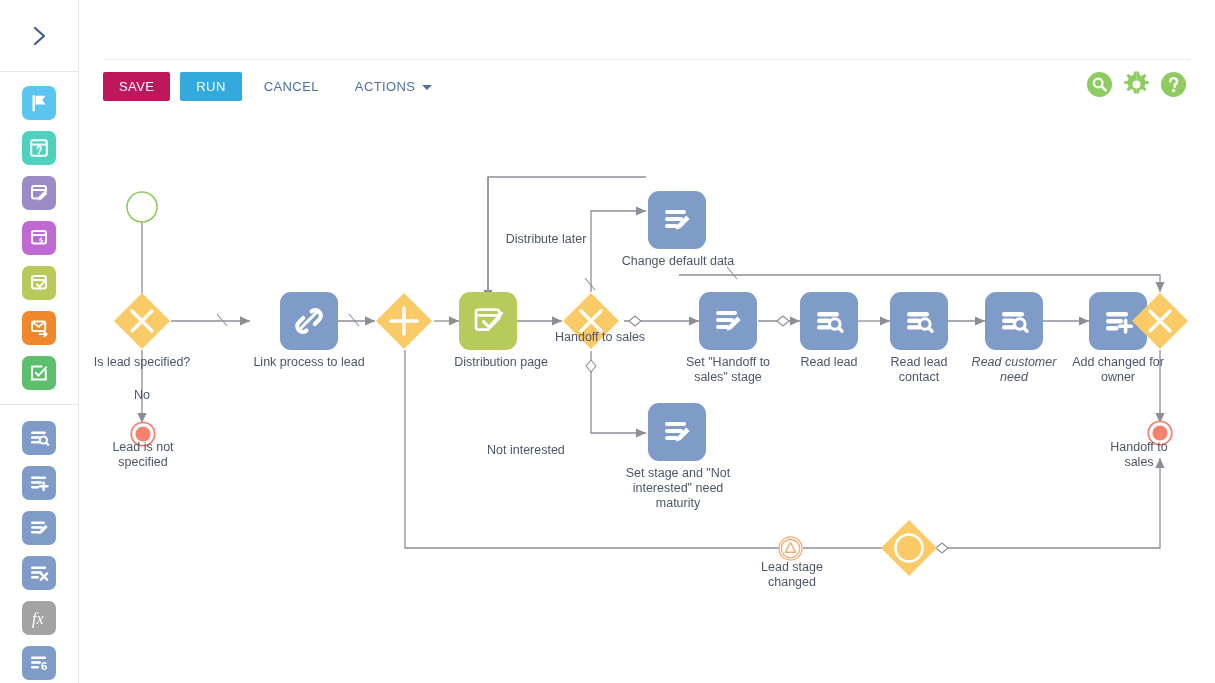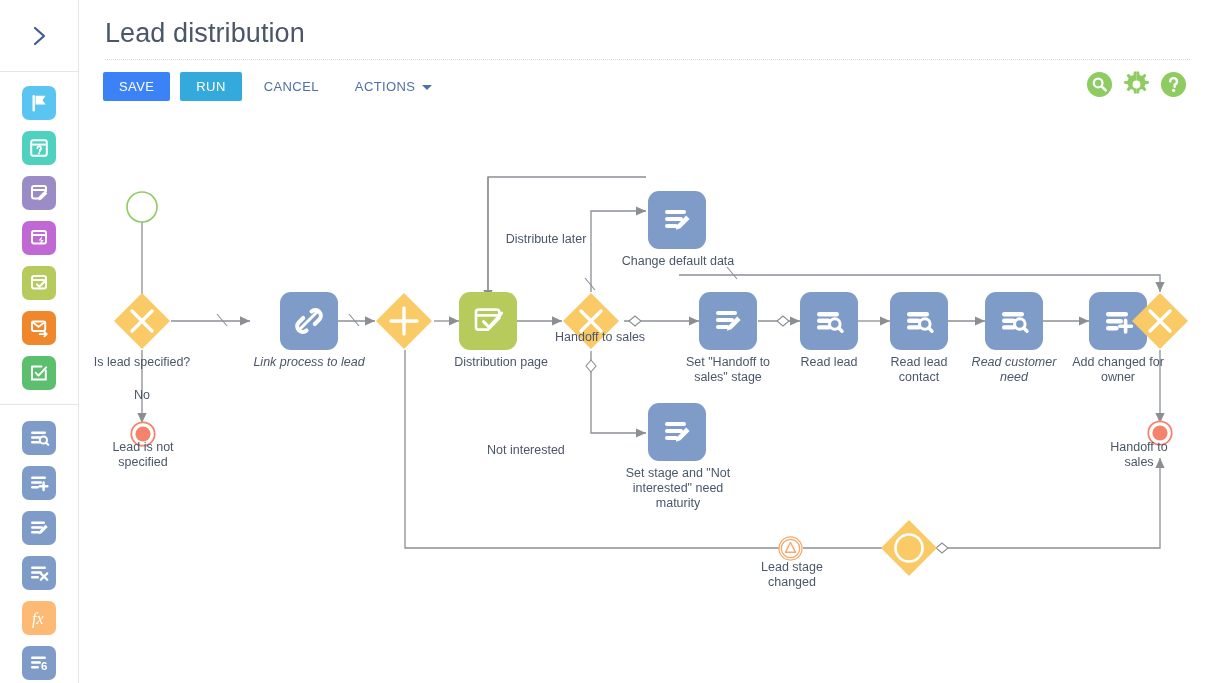--- a/index.html
+++ b/index.html
@@ -41,21 +41,21 @@
     position: absolute; left: 26px; top: 59px; width: 1085px; height: 0;
     border-bottom: 1px dotted #d7dade;
   }
   #toolbar { position: absolute; left: 24px; top: 72px; display: flex; align-items: center; }
   .btn {
     height: 29px; border: none; border-radius: 2px; color: #fff;
     font-size: 13px; font-family: "Liberation Sans", sans-serif;
     letter-spacing: .4px; cursor: pointer; padding: 0 16px;
     display:flex; align-items:center; justify-content:center;
   }
-  .btn.save { background: #3b82f6; }
+  .btn.save { background: #be185d; }
   .btn.run  { background: #34aadc; margin-left: 10px; }
   .btn.link {
     background: transparent; color: #4f6fa8; padding: 0 14px; margin-left: 8px;
   }
   .btn.link.actions { display:flex; gap:7px; }
   .caret { width:0; height:0; border-left:5px solid transparent; border-right:5px solid transparent;
            border-top:5px solid #4f6fa8; margin-top:2px; }
   #header-actions { position: absolute; right: 28px; top: 71px; display: flex; gap: 10px; }
   .hicon { width: 27px; height: 27px; cursor: pointer; }
 
@@ -169,38 +169,37 @@
         </svg>
       </div>
       <div class="side-icon" style="background:#7f9cc9">
         <svg width="22" height="22" viewBox="0 0 22 22">
           <rect x="3" y="4.5" width="15" height="2.6" rx="1.3" fill="#fff"></rect>
           <rect x="3" y="9.2" width="11" height="2.6" rx="1.3" fill="#fff"></rect>
           <rect x="3" y="13.9" width="8" height="2.6" rx="1.3" fill="#fff"></rect>
           <path d="M12.8 11.4 L19.2 17.8 M19.2 11.4 L12.8 17.8" stroke="#fff" stroke-width="2.3" stroke-linecap="round"></path>
         </svg>
       </div>
-      <div class="side-icon" style="background:#fdba74">
+      <div class="side-icon" style="background:#a3a3a3">
         <svg width="22" height="22" viewBox="0 0 22 22">
           <text x="4" y="17" font-family="'Liberation Serif', serif" font-style="italic" font-size="16" fill="#fff">fx</text>
         </svg>
       </div>
       <div class="side-icon" style="background:#7f9cc9">
         <svg width="22" height="22" viewBox="0 0 22 22">
           <rect x="3" y="4.5" width="15" height="2.6" rx="1.3" fill="#fff"></rect>
           <rect x="3" y="9.2" width="10" height="2.6" rx="1.3" fill="#fff"></rect>
           <rect x="3" y="13.9" width="8" height="2.6" rx="1.3" fill="#fff"></rect>
           <text x="13" y="18.4" font-family="'Liberation Sans', sans-serif" font-size="11.5" font-weight="bold" fill="#fff">6</text>
         </svg>
       </div>
     </div>
   </div>
 
   <div id="header">
-    <div id="page-title">Lead distribution</div>
     <div id="title-rule"></div>
 
     <div id="toolbar">
       <button class="btn save">SAVE</button>
       <button class="btn run">RUN</button>
       <button class="btn link">CANCEL</button>
       <button class="btn link actions">
         <span>ACTIONS</span>
         <span class="caret"></span>
       </button>
@@ -322,21 +321,21 @@
 
     <div class="node nbox blue" style="left:201px; top:182px;">
       <svg width="34" height="34" viewBox="0 0 34 34">
         <g fill="none" stroke="#fff" stroke-width="4.1" stroke-linecap="round">
           <path d="M19.5 7.5 a5.6 5.6 0 0 1 7.9 7.9 l-4.6 4.6"></path>
           <path d="M14.5 26.5 a5.6 5.6 0 0 1 -7.9 -7.9 l4.6 -4.6"></path>
         </g>
         <path d="M7.5 25.5 L25.5 7.5" stroke="#fff" stroke-width="3" stroke-linecap="round"></path>
       </svg>
     </div>
-    <div class="nlabel" style="left:170px; top:245px; width:120px;font-style:italic;">Link process to lead</div>
+    <div class="nlabel" style="left:170px; top:245px; width:120px;">Link process to lead</div>
 
     <div class="node ndiamond" style="left:296px; top:182px;">
       <svg width="58" height="58" viewBox="0 0 58 58">
         <path d="M29 1 L57 29 L29 57 L1 29 Z" fill="#f9ca66"></path>
         <path d="M29 16 V42 M16 29 H42" stroke="#fff" stroke-width="3.4" stroke-linecap="round"></path>
       </svg>
     </div>
 
     <div class="node nbox green" style="left:380px; top:182px;">
       <svg width="36" height="36" viewBox="0 0 36 36">

